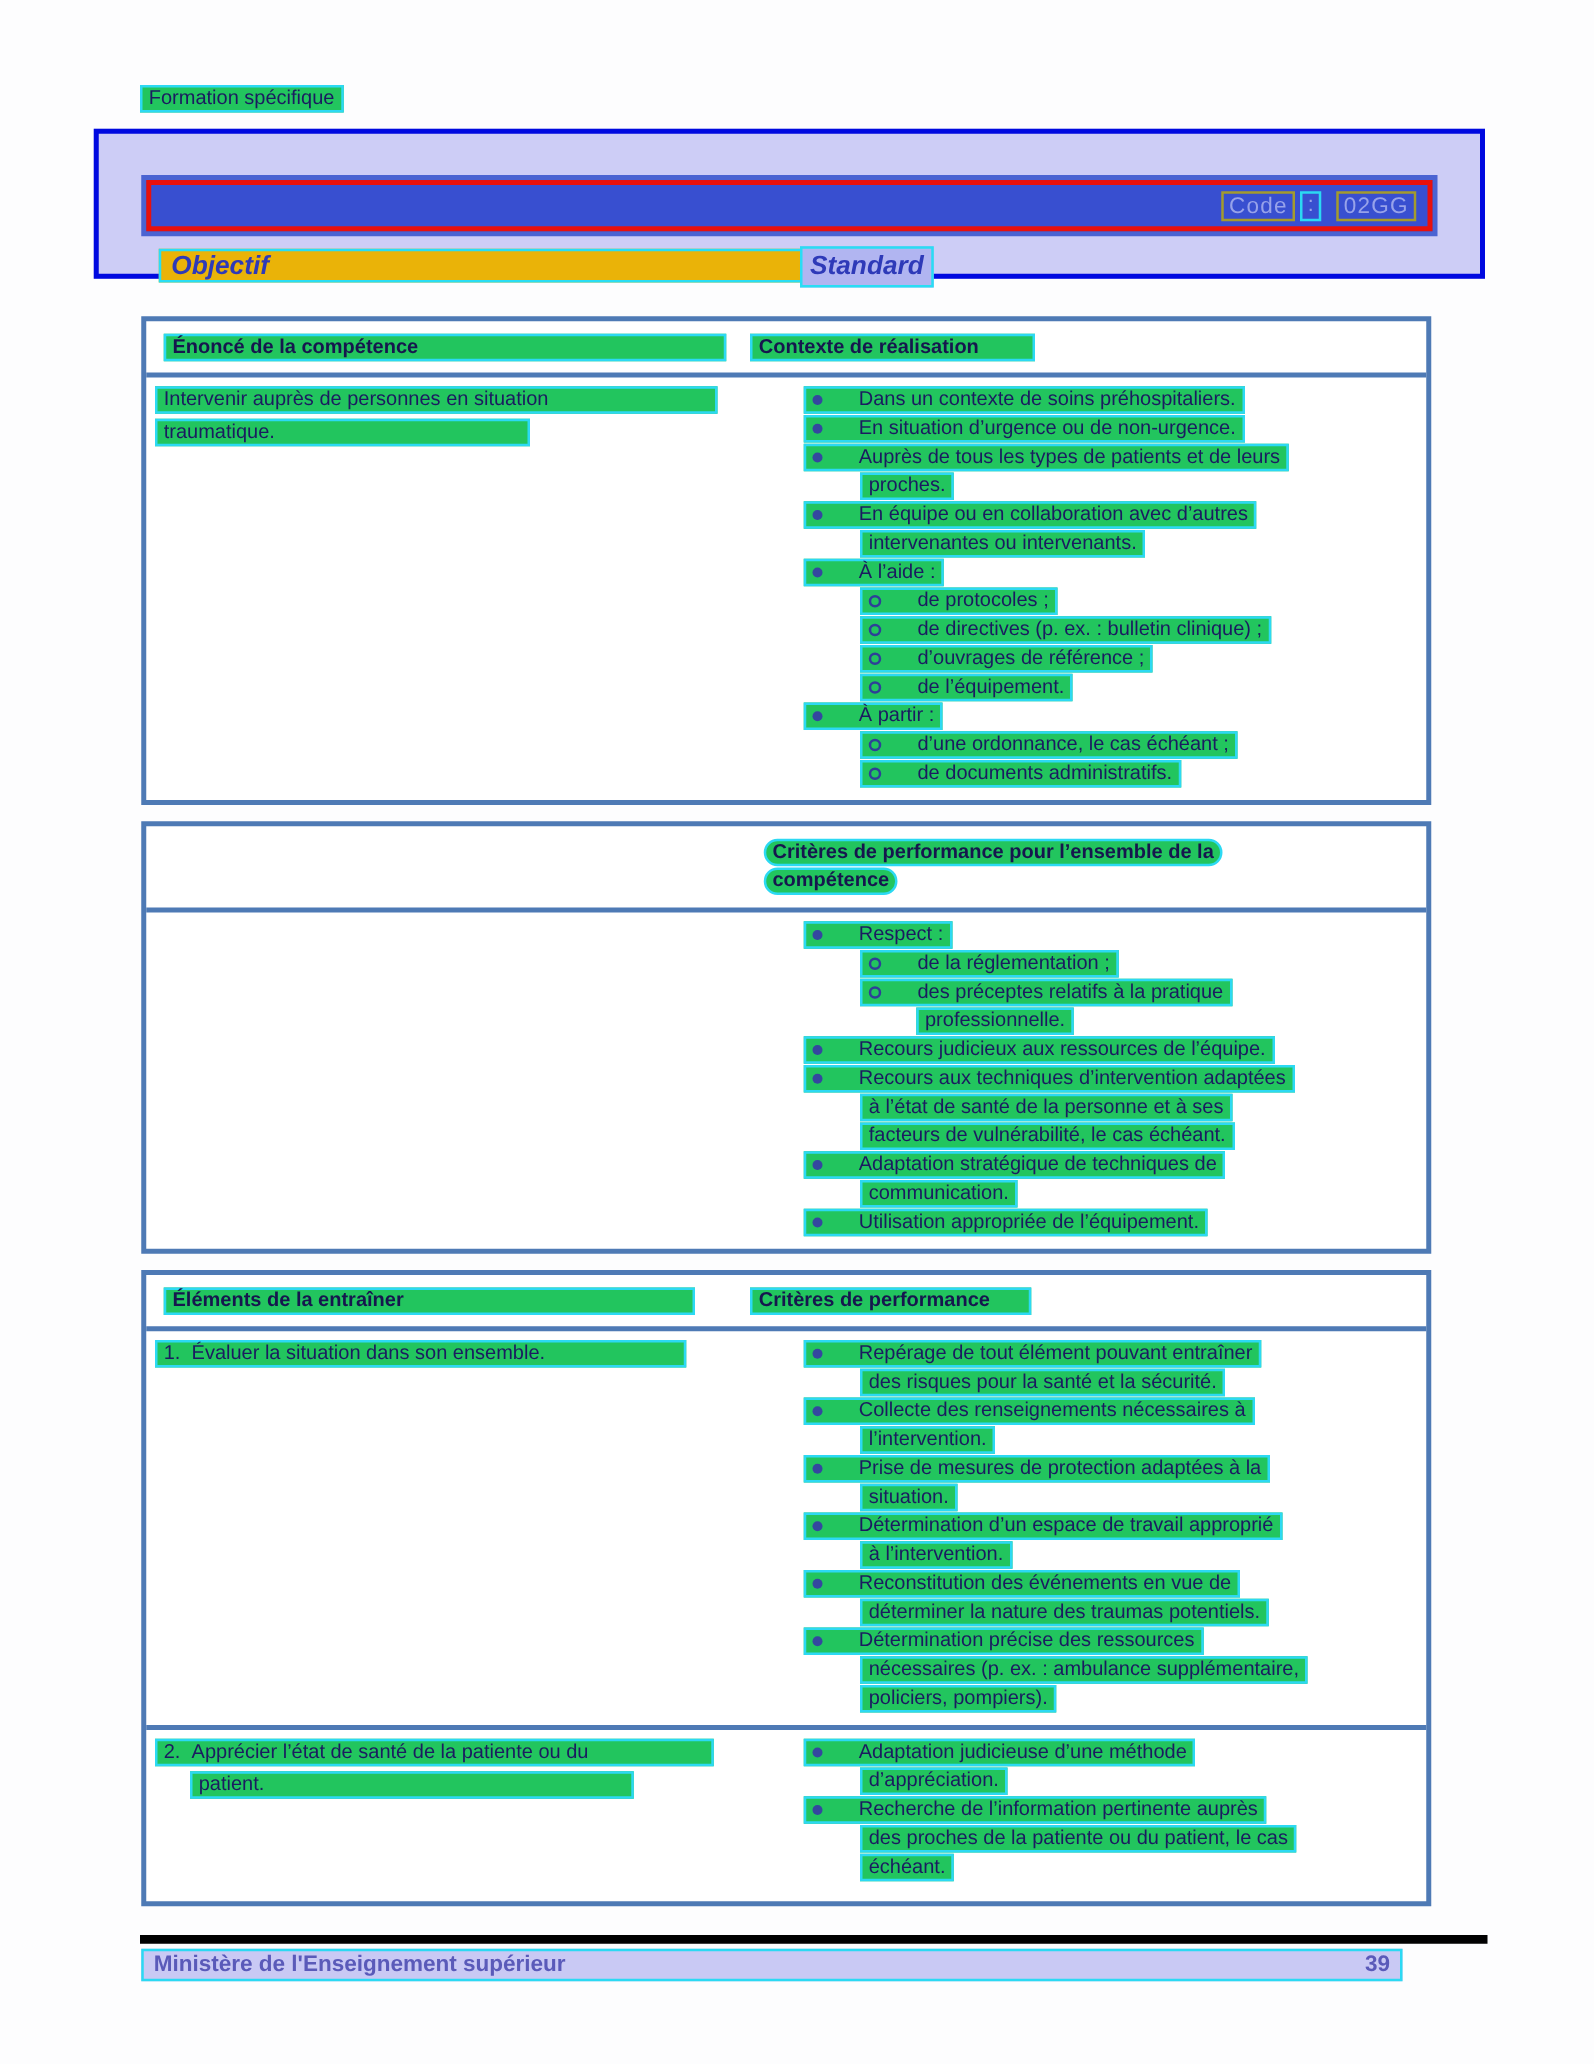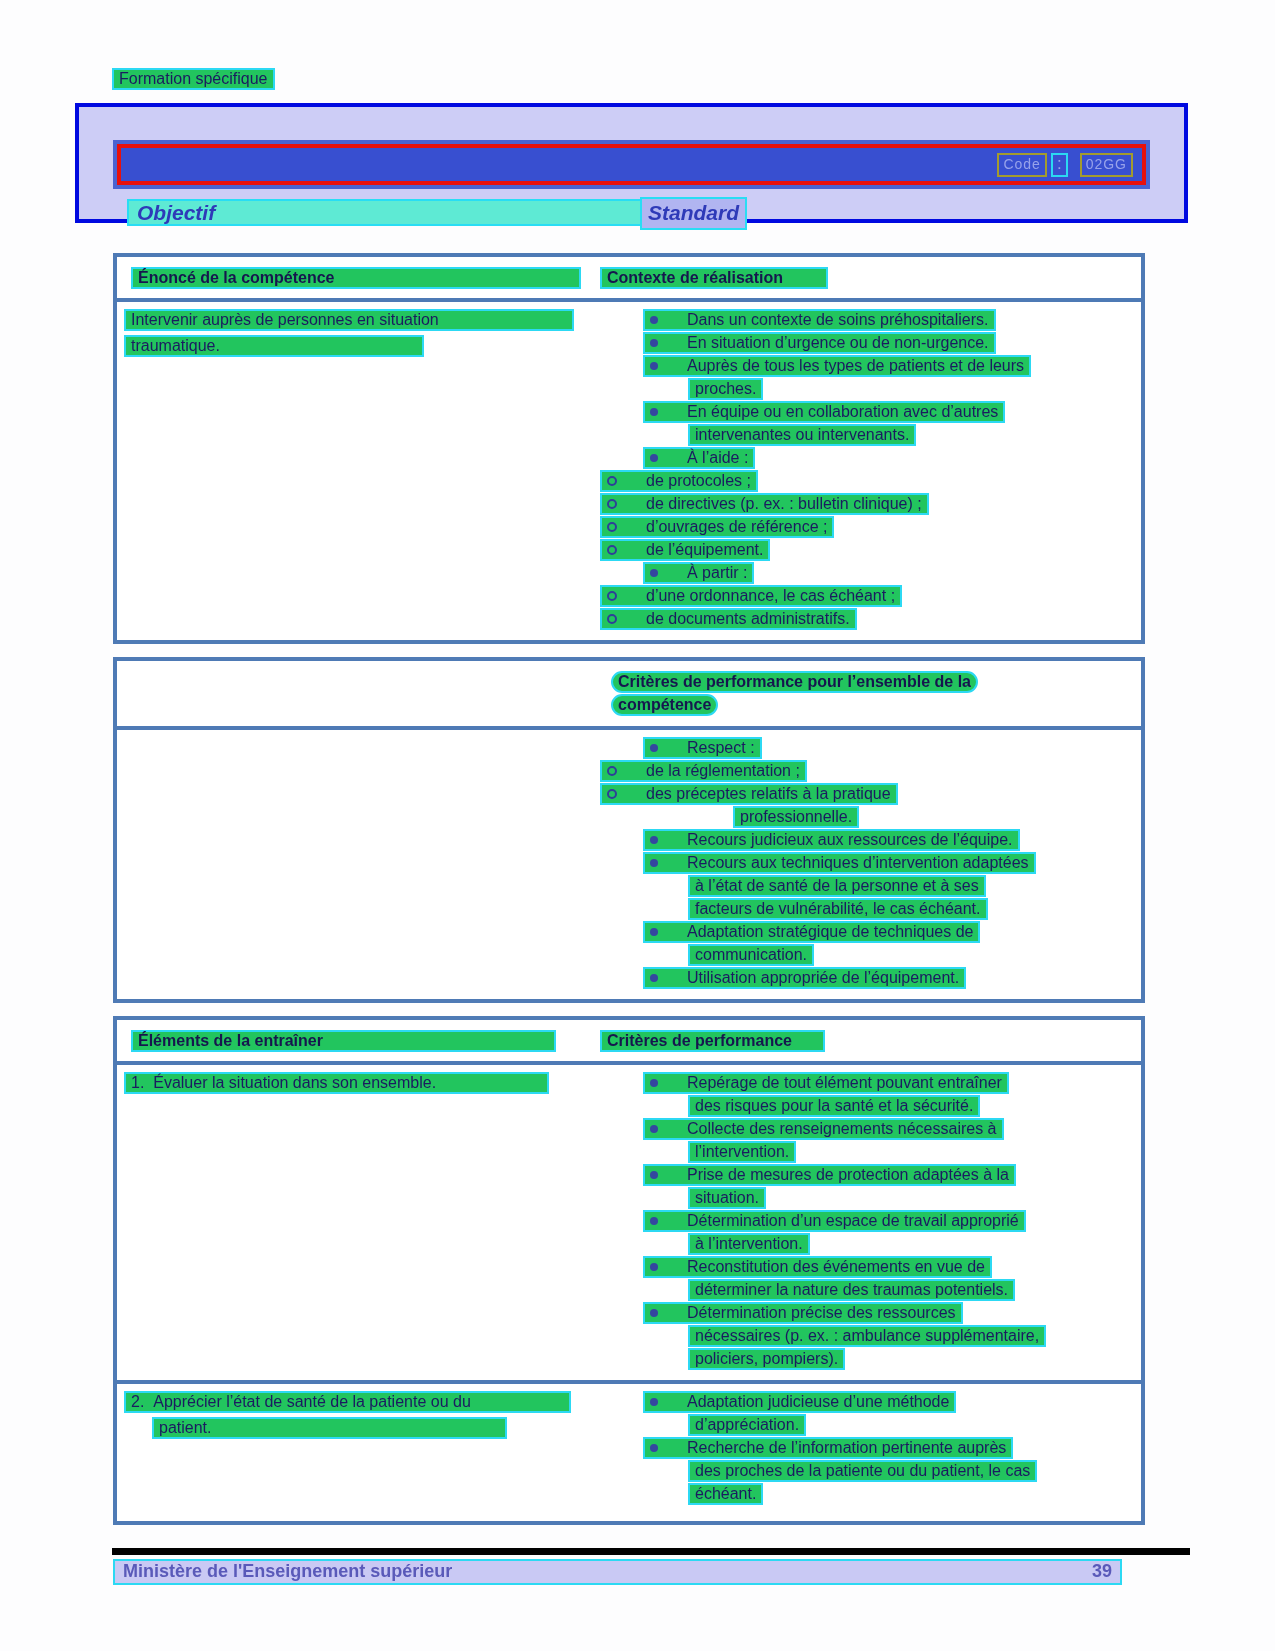--- a/index.html
+++ b/index.html
@@ -27,30 +27,30 @@
     position:absolute; left:34px; top:33px; width:1037px; height:49px;
     background:#4a63d2; padding:4px; box-sizing:border-box;
   }
   .code-bar {
     width:100%; height:100%; box-sizing:border-box;
     border:4px solid #e8100c; background:#384fd0;
     display:flex; align-items:center; justify-content:flex-end;
     padding-right:9px; gap:4px;
   }
   .code-chip {
-    border:2px solid #a39b2e; color:#97a2ea; font-size:14px; line-height:18px;
+    border:2px solid #a39b2e; color:#97a2ea; font-size:18px; line-height:18px;
     padding:0 4px 2px 4px; letter-spacing:1px; white-space:nowrap;
   }
   .colon-chip {
     border:2px solid #2bd9f2; color:#97a2ea; font-size:17px; line-height:18px;
     padding:0 4px 2px 4px; margin-right:8px;
   }
   .obj-band {
     position:absolute; left:48px; top:92px; width:524px; height:27px;
-    box-sizing:border-box; background:#5eead4; border:2px solid #29ddf4;
+    box-sizing:border-box; background:#eab308; border:2px solid #29ddf4;
   }
   .obj-label {
     position:absolute; left:8px; top:0px;
     font:italic bold 21px "Liberation Sans", sans-serif; color:#2e3ab8;
   }
   .std-box {
     position:absolute; left:511px; top:-4px; height:33px; box-sizing:border-box;
     border:2px solid #29ddf4; background:#b1b5f1; padding:2px 6px 0 6px;
     font:italic bold 21px "Liberation Sans", sans-serif; color:#2e3ab8;
   }
@@ -79,21 +79,21 @@
   .mwH1 { min-width:450px; } 
   .mwH3 { min-width:425px; } 
   .mwR1 { min-width:228px; } 
   .mwR3 { min-width:225px; } 
   .indent { margin-left:28px; }
 
   
   .list-item .line { white-space:nowrap; }
   .list-item.bullet > .line.first { margin-left:43px; }
   .list-item.bullet > .line.cont  { margin-left:88px; }
-  .list-item.sub  > .line.first { }
+  .list-item.sub  > .line.first { margin-left:88px; }
   .list-item.sub  > .line.cont  { margin-left:133px; }
   .marker-bullet {
     width:8px; height:8px; border-radius:50%; background:#34479f;
     margin-right:29px; flex:none;
   }
   .marker-sub {
     width:10px; height:10px; border-radius:50%; border:2px solid #2e3f98;
     box-sizing:border-box; background:transparent; margin-right:29px; flex:none;
   }
   .pad-bottom { padding-bottom:15px; }

